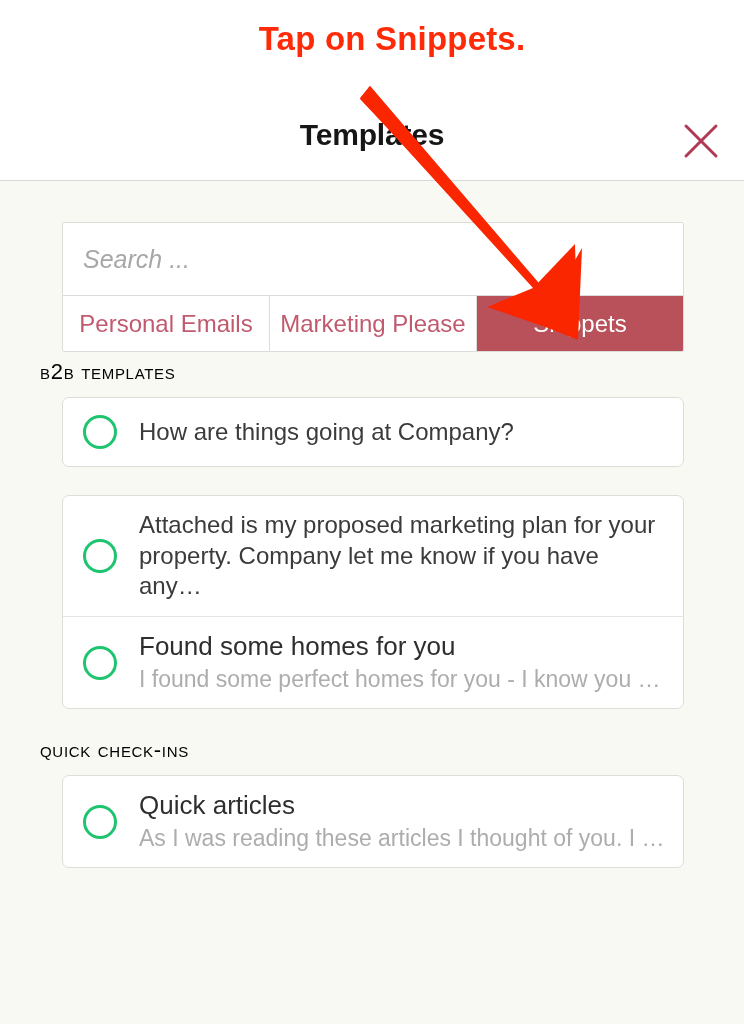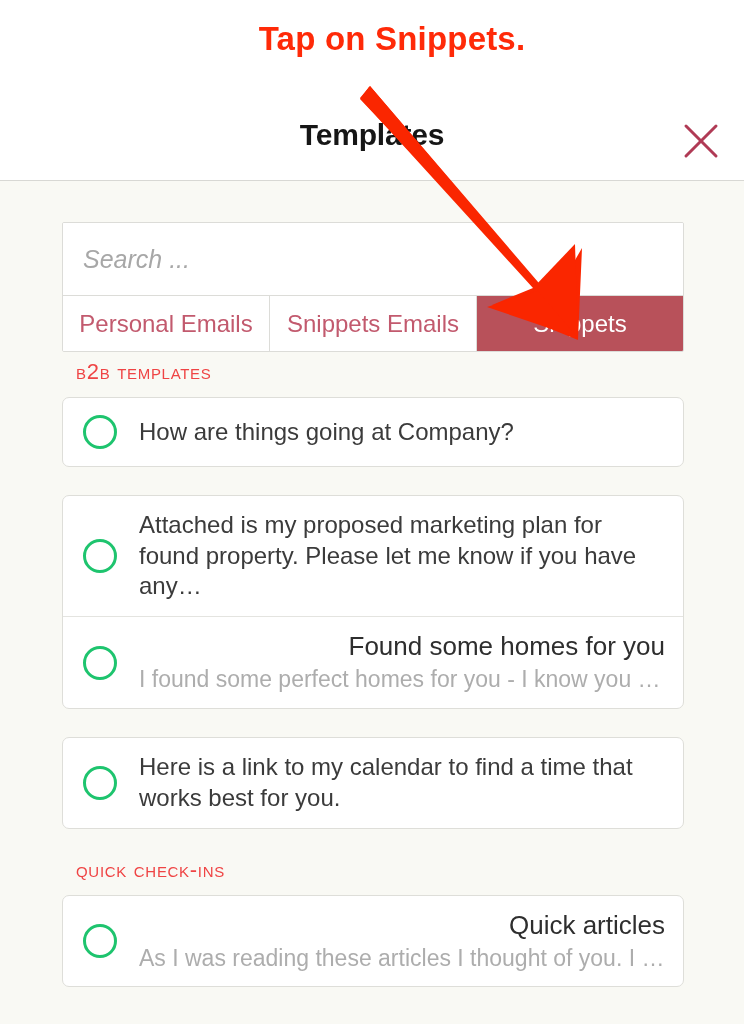--- a/index.html
+++ b/index.html
@@ -89,23 +89,23 @@
     border-right:1px solid #dcdcd8;
     white-space:nowrap;
   }
   .tab:last-child { border-right:0; }
   .tab.active { background:#b8515a; color:#ffffff; }
 
   
   .sections { position:absolute; left:0; top:178px; width:744px; }
   .section { margin-bottom:28px; }
   .section-title {
-    margin-left:76px;
+    margin-left:40px;
     margin-bottom:12px;
-    color:#ef4444;
+    color:#000000;
     font-size:22px;
     font-variant:small-caps;
     letter-spacing:0.7px;
     text-transform:lowercase;
   }
   .card {
     margin:0 60px 0 62px;
     width:622px;
     background:#ffffff;
     border:1px solid #dedeD9;
@@ -131,21 +131,21 @@
   .row-text { flex:1 1 auto; min-width:0; }
   .row-single {
     font-size:24px;
     color:#3b3b3b;
     line-height:1.28;
   }
   .row-title {
     font-size:26px;
     color:#2e2e2e;
     line-height:1.2;
-    white-space:nowrap; overflow:hidden; text-overflow:ellipsis;text-align:right;
+    white-space:nowrap; overflow:hidden; text-overflow:ellipsis;
   }
   .row-sub {
     font-size:23px;
     color:#adadad;
     line-height:1.25;
     margin-top:3px;
     white-space:nowrap; overflow:hidden; text-overflow:ellipsis;
   }
 
   
@@ -178,21 +178,21 @@
 
   <div class="modal-body">
 
     <div class="search-wrap">
       <input class="search-input" type="text" placeholder="Search ..." style="">
       <div class="tabs">
         <div class="tab">
           <span>Personal Emails</span>
         </div>
         <div class="tab">
-          <span>Snippets Emails</span>
+          <span>Marketing Please</span>
         </div>
         <div class="tab active">
           <span>Snippets</span>
         </div>
       </div>
     </div>
 
     <div class="sections">
 
       <div class="section">
@@ -205,42 +205,34 @@
             </span>
           </div>
         </div>
       </div>
 
       <div class="section">
         <div class="card">
           <div class="card-row">
             <span class="bullet"></span>
             <span class="row-text">
-              <span class="row-single">Attached is my proposed marketing plan for found property.  Please let me know if you have any…</span>
+              <span class="row-single">Attached is my proposed marketing plan for your property.  Company let me know if you have any…</span>
             </span>
           </div>
           <div class="card-row">
             <span class="bullet"></span>
             <span class="row-text">
               <div class="row-title">Found some homes for you</div>
               <div class="row-sub">I found some perfect homes for you - I know you love …</div>
             </span>
           </div>
         </div>
       </div>
 
       <div class="section">
-        <div class="card">
-          <div class="card-row">
-            <span class="bullet"></span>
-            <span class="row-text">
-              <span class="row-single">Here is a link to my calendar to find a time that works best for you.</span>
-            </span>
-          </div>
-        </div>
       </div>
 
       <div class="section">
         <div class="section-title">Quick check-ins</div>
         <div class="card">
           <div class="card-row">
             <span class="bullet"></span>
             <span class="row-text">
               <div class="row-title">Quick articles</div>
               <div class="row-sub">As I was reading these articles I thought of you.  I hop…</div>

